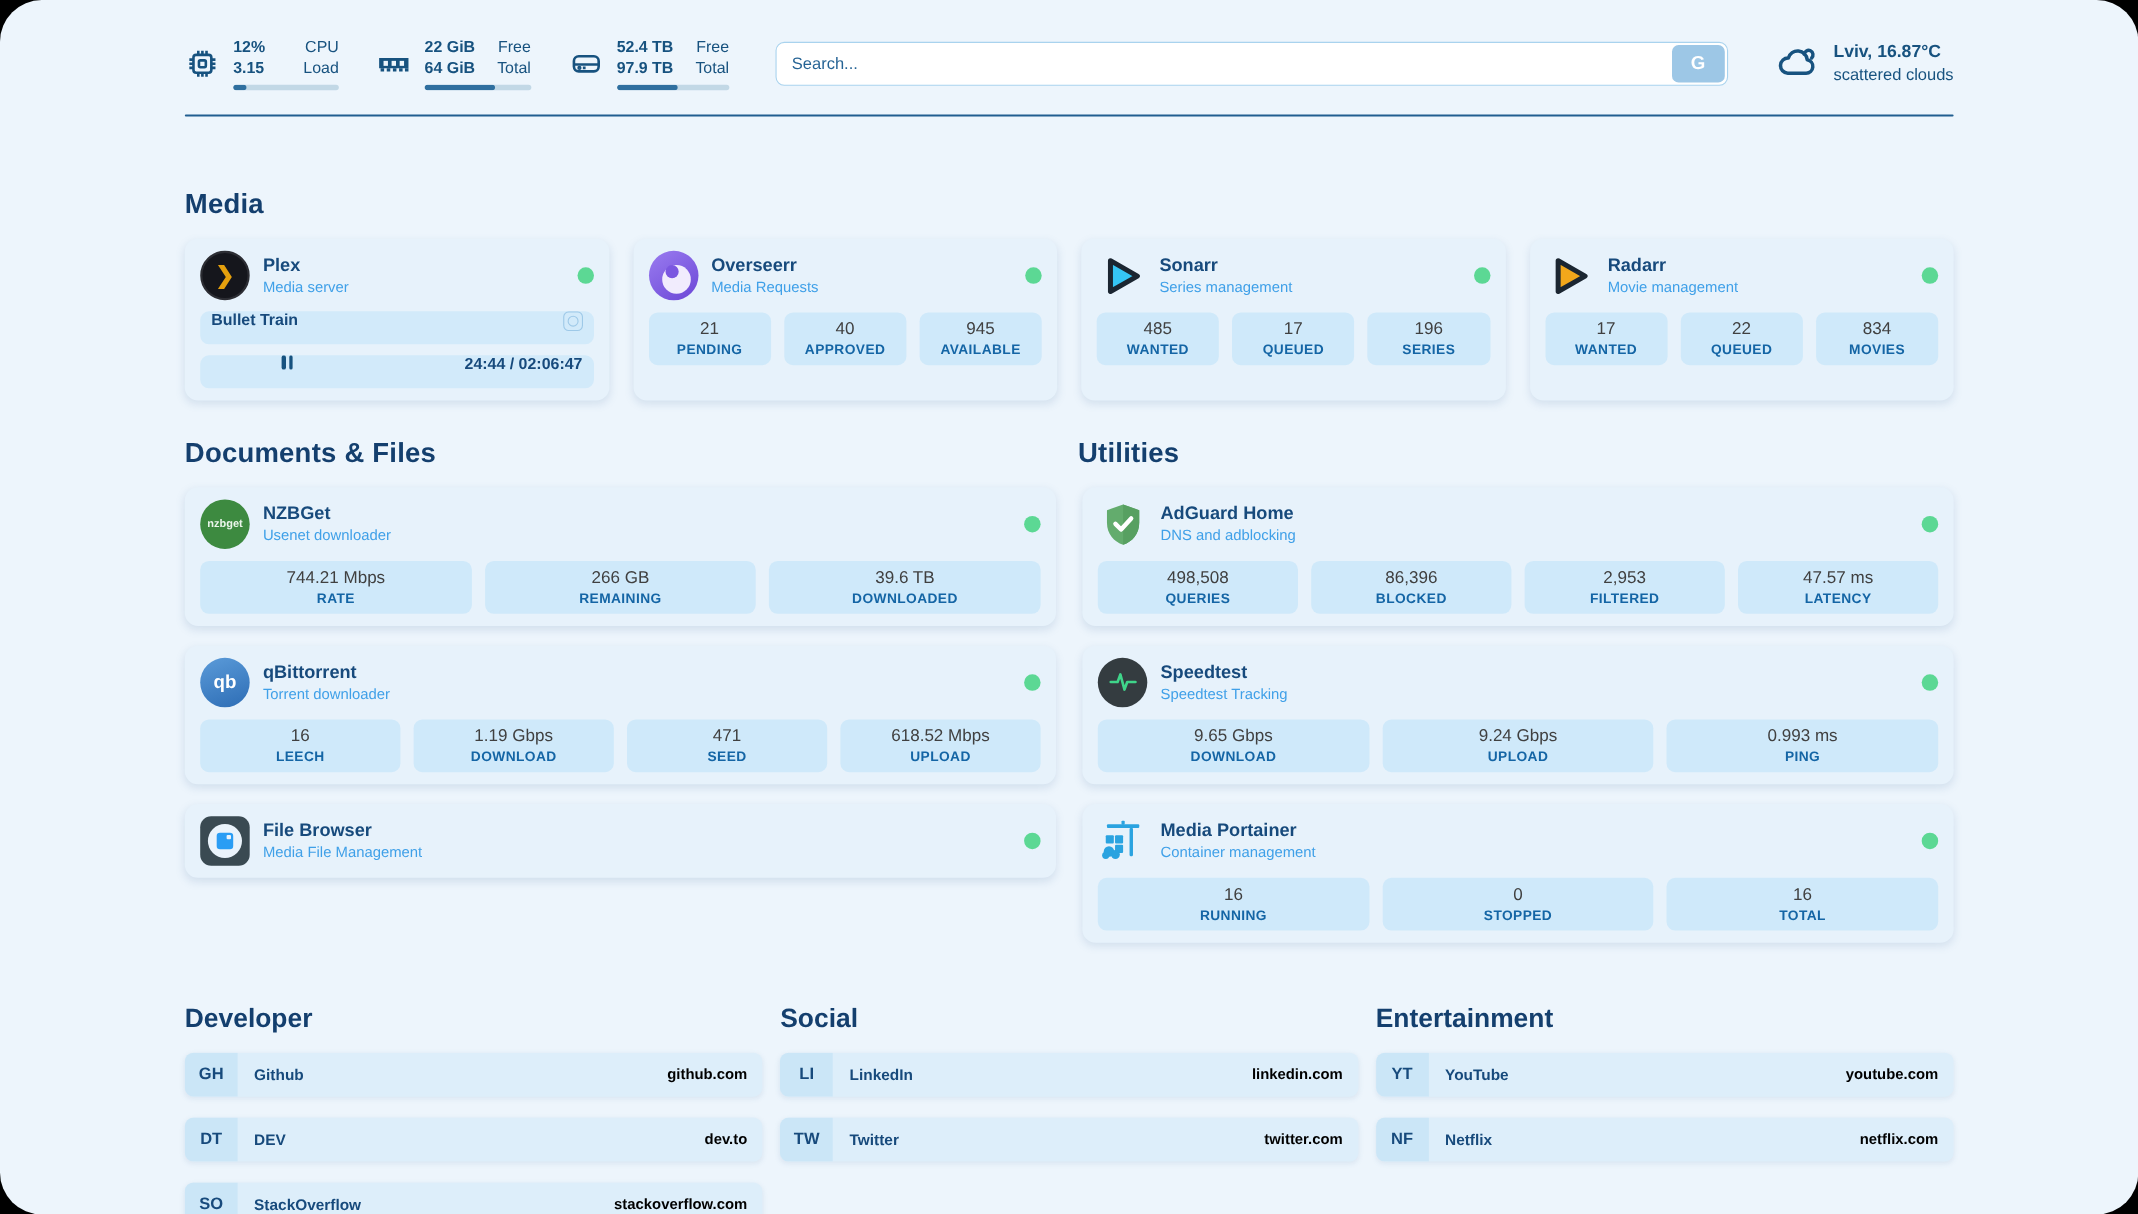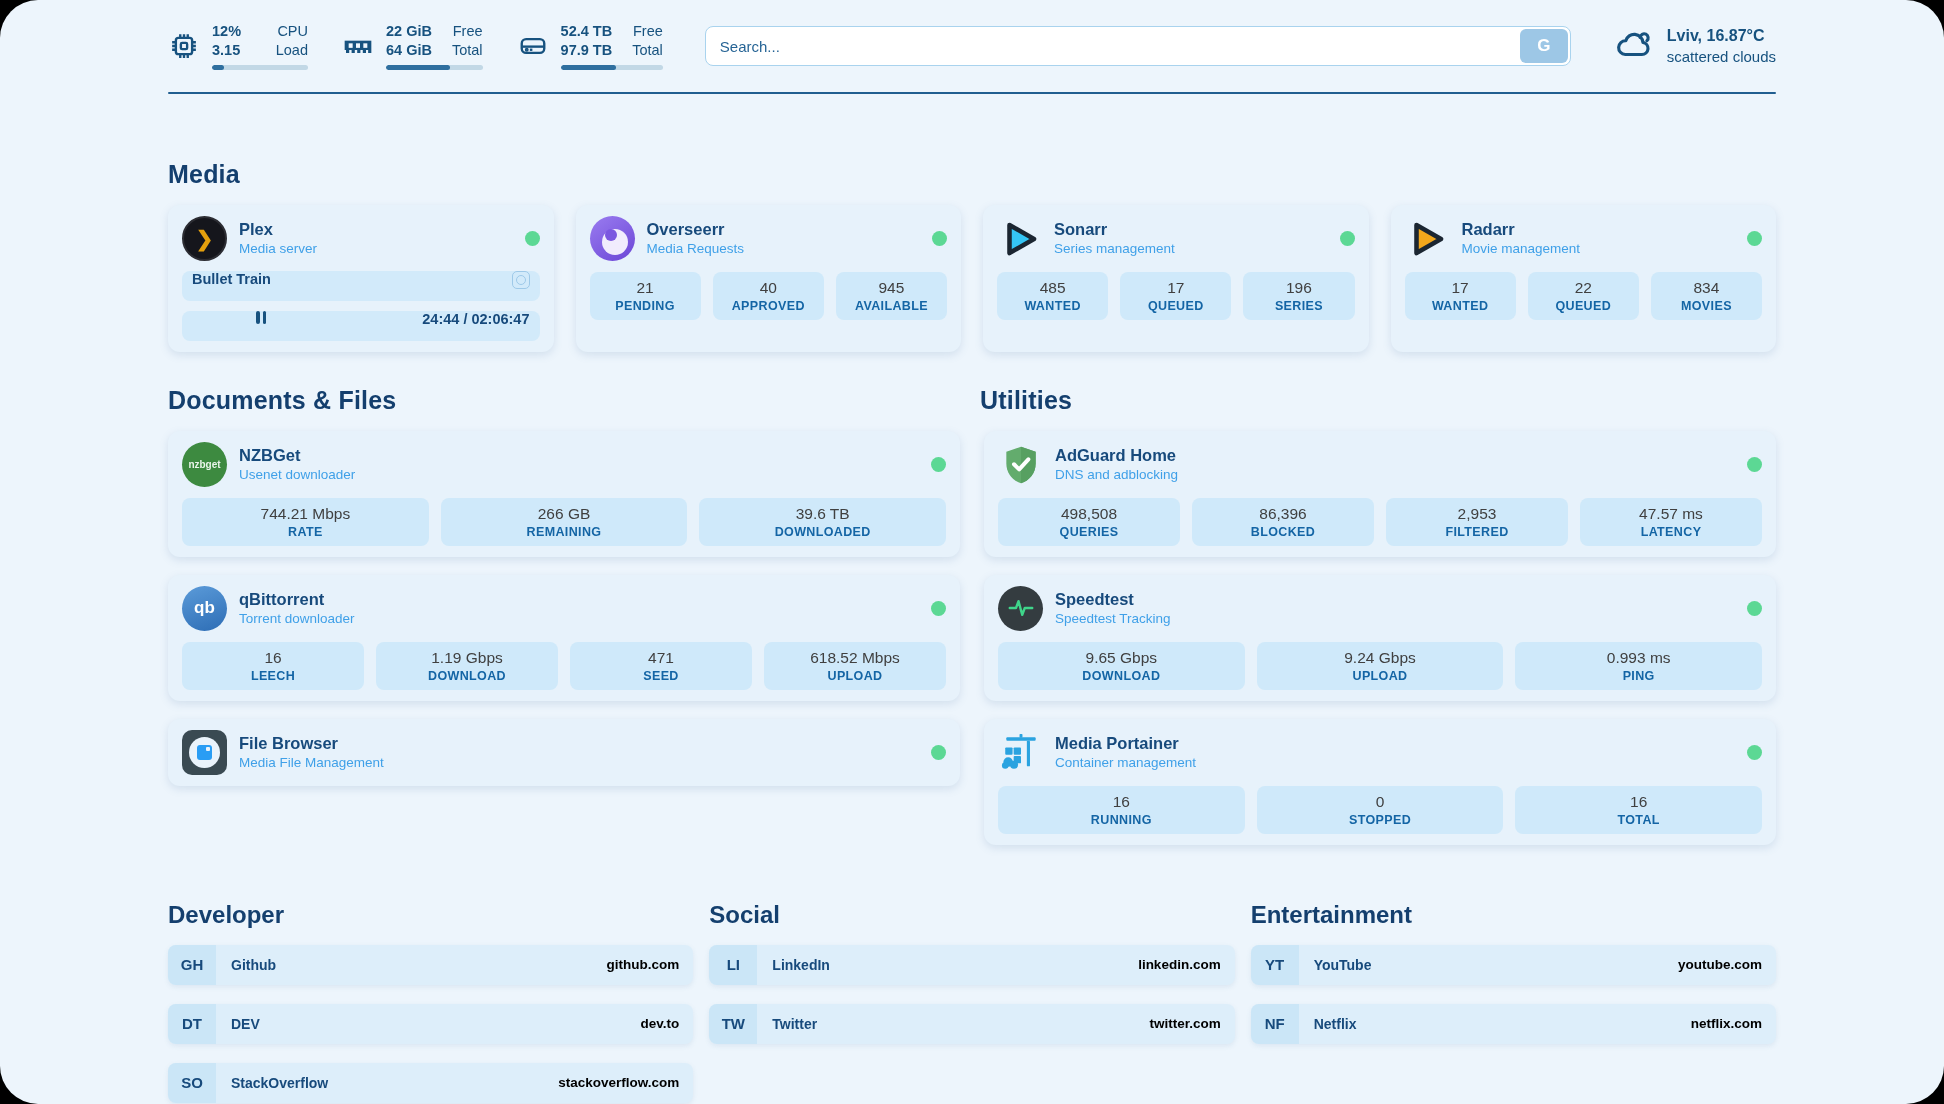--- a/index.html
+++ b/index.html
@@ -1,17 +1,17 @@
 <!DOCTYPE html>
 <html><head>
 <meta charset="utf-8">
 <style>
   * { margin:0; padding:0; box-sizing:border-box; }
   html,body { width:1944px; height:1104px; background:#000; font-family:"Liberation Sans", sans-serif; }
-  .page { width:1944px; height:1104px; background:#edf5fc; border-radius:38px; padding:18px 168px 0 168px; overflow:hidden; }
+  .page { width:1944px; height:1104px; background:#edf5fc; border-radius:38px; padding:30px 168px 0 168px; overflow:hidden; }
 
   
   .topbar { display:flex; align-items:center; height:56px; }
   .hw-stats { display:flex; gap:34px; align-items:center; }
   .hw { display:flex; gap:12px; align-items:center; }
   .hw-icon { width:32px; height:32px; flex:0 0 auto; display:flex; align-items:center; justify-content:center; }
   .hw-body { display:flex; flex-direction:column; }
   .hw-text { display:flex; justify-content:space-between; gap:20px; min-width:96px; }
   .hw-col { display:flex; flex-direction:column; color:#17527f; font-size:14.5px; font-weight:600; line-height:1.3; }
   .hw-col.labels { text-align:right; font-weight:500; }

